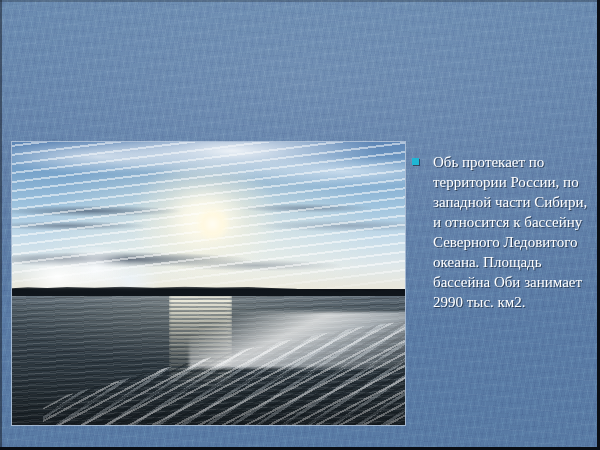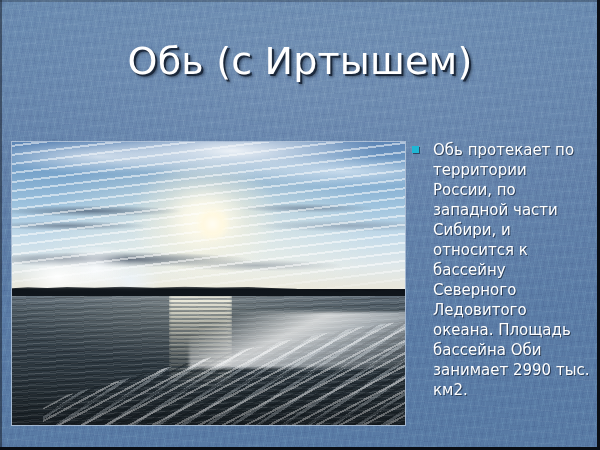--- a/index.html
+++ b/index.html
@@ -275,22 +275,23 @@
     left: 0; top: 54.5%;
     width: 100%; height: 45.5%;
     background: radial-gradient(ellipse 70% 70% at 46% 6%, rgba(255,250,230,0.18), rgba(0,0,0,0) 70%),
                 linear-gradient(180deg, rgba(0,0,0,0) 60%, rgba(0,0,0,0.25) 100%);
   }
 
   
   #textblock {
     position: absolute;
     left: 412px;
-    top: 140px;
+    top: 152px;
     width: 178px;
+    font-family: Liberation Serif, serif;
   }
   .bullet-row {
     display: flex;
     align-items: flex-start;
   }
   #bullet-marker {
     flex: 0 0 auto;
     width: 7px;
     height: 7px;
     margin-top: 6px;
@@ -308,21 +309,20 @@
     word-wrap: break-word;
   }
 </style>
 </head>
 <body>
 
 <div id="slide">
 
   <div id="slide-bg"></div>
 
-  <div id="title">Обь (с Иртышем)</div>
 
   <div id="photo">
     <div class="ph-layer" id="sky"></div>
     <div class="ph-layer" id="clouds"></div>
     <div id="cumulus"></div>
     <div id="sun"></div>
     <div id="horizon-far"></div>
     <div id="horizon"></div>
     <div id="water"></div>
     <div id="ripples"></div>

